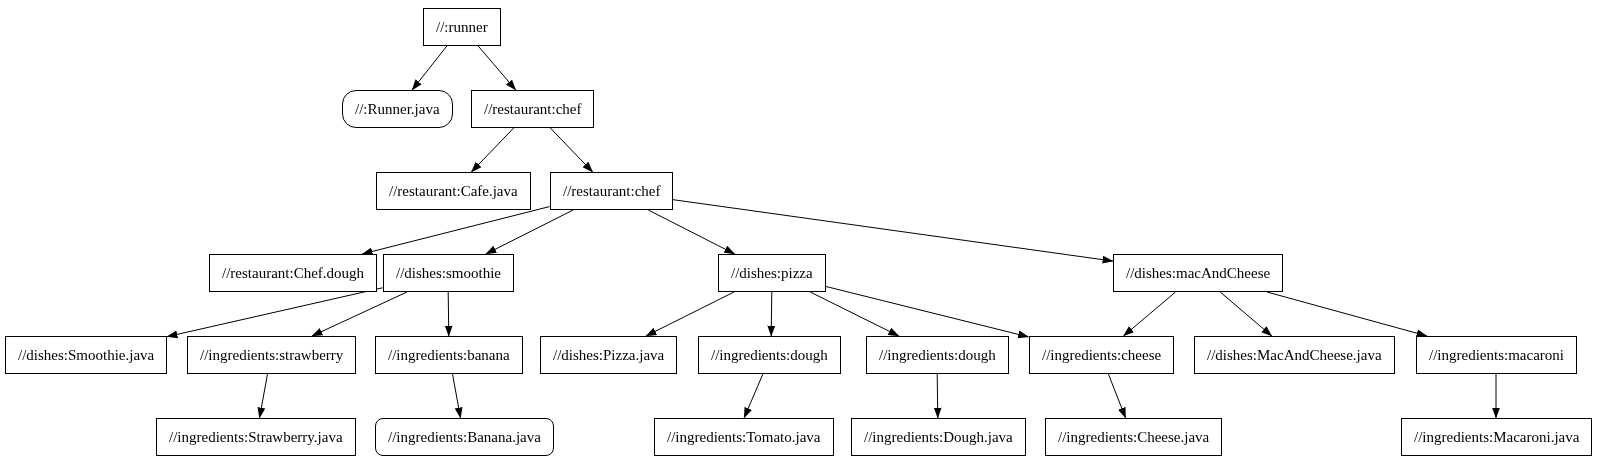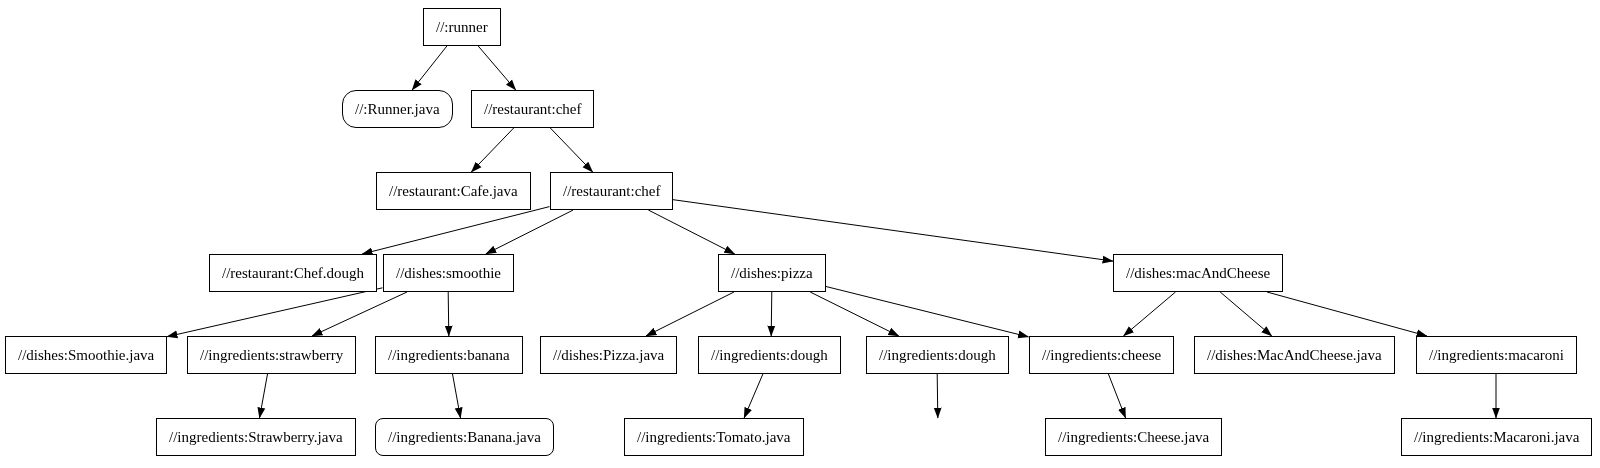--- a/index.html
+++ b/index.html
@@ -83,16 +83,17 @@
     <div class="node" style="top: 336px; left: 187px;">//ingredients:strawberry</div>
     <div class="node" style="top: 336px; left: 375px;">//ingredients:banana</div>
     <div class="node" style="top: 336px; left: 540px;">//dishes:Pizza.java</div>
     <div class="node" style="top: 336px; left: 698px;">//ingredients:dough</div>
     <div class="node" style="top: 336px; left: 866px;">//ingredients:dough</div>
     <div class="node" style="top: 336px; left: 1029px;">//ingredients:cheese</div>
     <div class="node" style="top: 336px; left: 1194px;">//dishes:MacAndCheese.java</div>
     <div class="node" style="top: 336px; left: 1416px;">//ingredients:macaroni</div>
     <div class="node" style="top: 418px; left: 156px;">//ingredients:Strawberry.java</div>
     <div class="node" style="top: 418px; left: 375px; border-radius: 8px;">//ingredients:Banana.java</div>
-    <div class="node" style="top: 418px; left: 624px;">//ingredients:Tomato.java</div>
+    <div class="node" style="top: 418px; left: 654px;">//ingredients:Tomato.java</div>
+    <div class="node" style="top: 418px; left: 851px;">//ingredients:Dough.java</div>
     <div class="node" style="top: 418px; left: 1045px;">//ingredients:Cheese.java</div>
     <div class="node" style="top: 418px; left: 1401px;">//ingredients:Macaroni.java</div>
   </div>
 
 </body></html>

